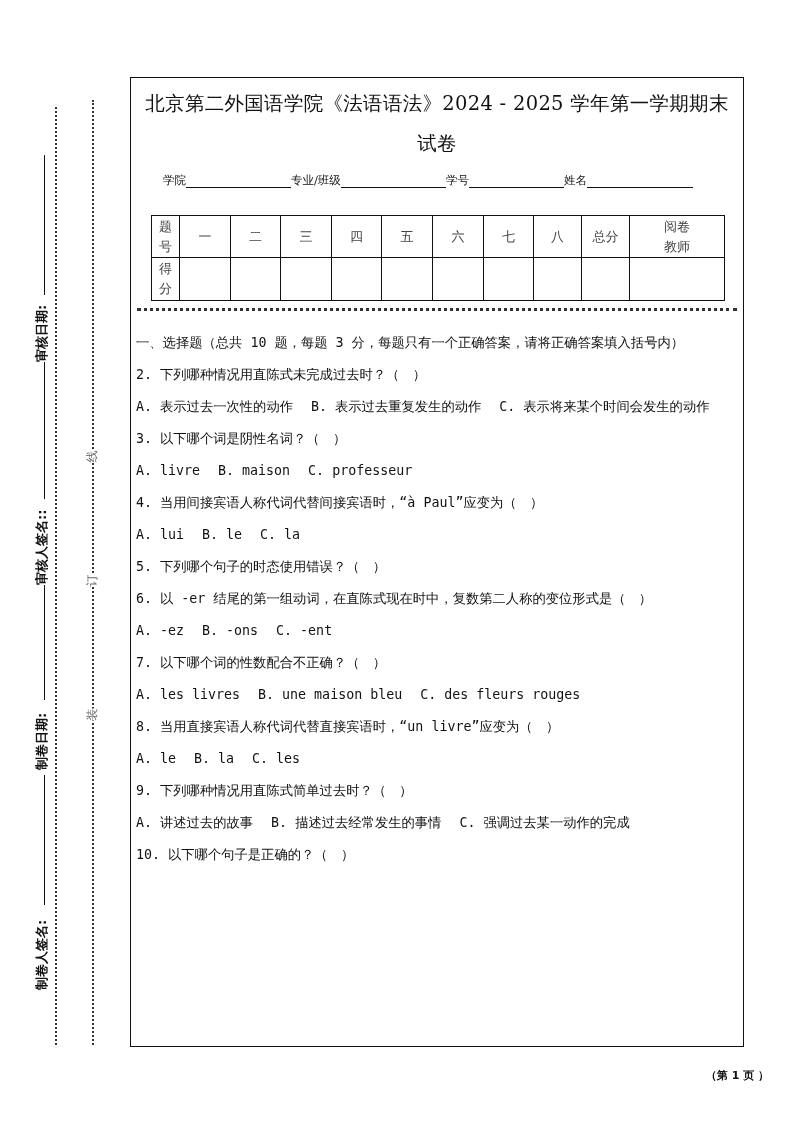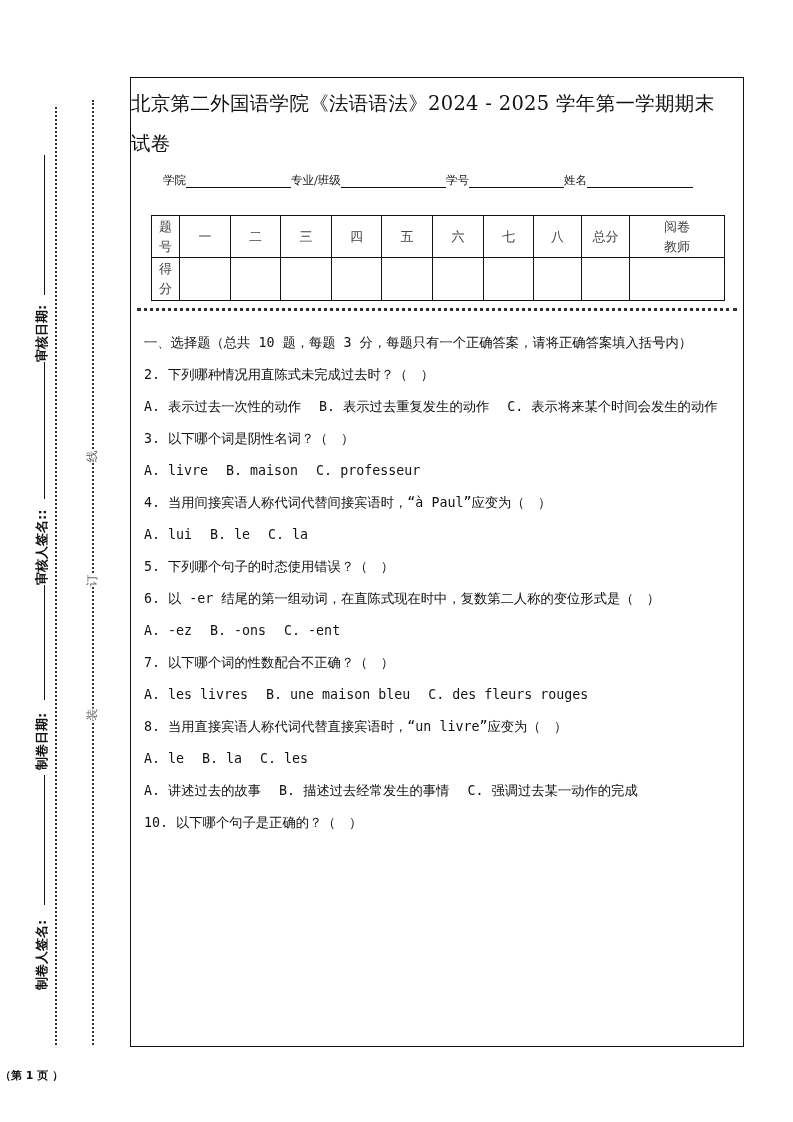--- a/index.html
+++ b/index.html
@@ -10,46 +10,46 @@
   .dotline { position:absolute; width:0; border-left:2px dotted #333; }
   .sigline { position:absolute; width:0; border-left:1px solid #111; }
   .vlabel { position:absolute; font-family:"DejaVu Sans", sans-serif; font-weight:bold;
             font-size:13px; transform:rotate(-90deg); transform-origin:left top; white-space:nowrap; }
   .vmark { position:absolute; font-family:"DejaVu Serif", serif; font-size:12px; color:#666;
            background:#fff; transform:rotate(-90deg); transform-origin:center; }
 
   
   .frame { position:absolute; left:130px; top:77px; width:614px; height:970px;
            border:1.5px solid #111; box-sizing:border-box; }
-  .title { position:absolute; left:0; right:0; text-align:left;
+  .title { position:absolute; left:0; right:0; text-align:center;
            font-family:"DejaVu Serif", "Liberation Serif", serif; font-size:19.5px; letter-spacing:0.3px; }
   .title.l1 { top:12px; }
   .title.l2 { top:52px; }
 
   .info { position:absolute; top:95px; left:32px; font-family:"DejaVu Serif", serif; font-size:11.5px;
           display:flex; align-items:flex-end; }
   .info .lab { white-space:nowrap; }
   .info .blank { display:inline-block; border-bottom:1px solid #111; height:12px; }
 
   table.score { position:absolute; left:20px; top:137px; border-collapse:collapse;
                 font-family:"DejaVu Serif", serif; font-size:13px; color:#444; }
   table.score td { border:1px solid #111; text-align:center; padding:0; }
   table.score tr.r1 td { height:41px; }
   table.score tr.r2 td { height:42px; }
   .stack { line-height:20px; font-size:13px; }
 
   .sep { position:absolute; left:6px; right:6px; top:230px; border-top:3px dotted #333; }
 
   .body { position:absolute; left:5px; right:0; top:254px;
-          font-family:"DejaVu Sans Mono", "Liberation Mono", monospace; font-size:13.3px; line-height:21px;margin-left:8px; }
+          font-family:"DejaVu Sans Mono", "Liberation Mono", monospace; font-size:13.3px; line-height:21px; }
   .p { margin:0; white-space:normal; }
   .p + .p { margin-top:11px; }
   .opt span + span { margin-left:18px; }
 
-  .footer { position:absolute; top:1068px; left:0; width:769px; text-align:left;
+  .footer { position:absolute; top:1068px; left:0; width:769px; text-align:right;
             font-family:"DejaVu Sans", sans-serif; font-weight:bold; font-size:11px; }
 </style>
 </head>
 <body>
 
 <div>
   <div class="dotline" style="left:55px; top:107px; height:938px;"></div>
   <div class="dotline" style="left:92px; top:100px; height:945px;"></div>
 
   <div class="sigline" style="left:44px; top:155px; height:140px;"></div>
@@ -161,20 +161,21 @@
     <p class="p">7. 以下哪个词的性数配合不正确？（　）</p>
     <p class="p opt">
       <span>A. les livres</span><span>B. une maison bleu</span><span>C. des fleurs rouges</span>
     </p>
 
     <p class="p">8. 当用直接宾语人称代词代替直接宾语时，“un livre”应变为（　）</p>
     <p class="p opt">
       <span>A. le</span><span>B. la</span><span>C. les</span>
     </p>
 
+    <p class="p">9. 下列哪种情况用直陈式简单过去时？（　）</p>
     <p class="p opt">
       <span>A. 讲述过去的故事</span><span>B. 描述过去经常发生的事情</span><span>C. 强调过去某一动作的完成</span>
     </p>
 
     <p class="p">10. 以下哪个句子是正确的？（　）</p>
   </div>
 </div>
 
 <div class="footer">（第 1 页 ）</div>
 

